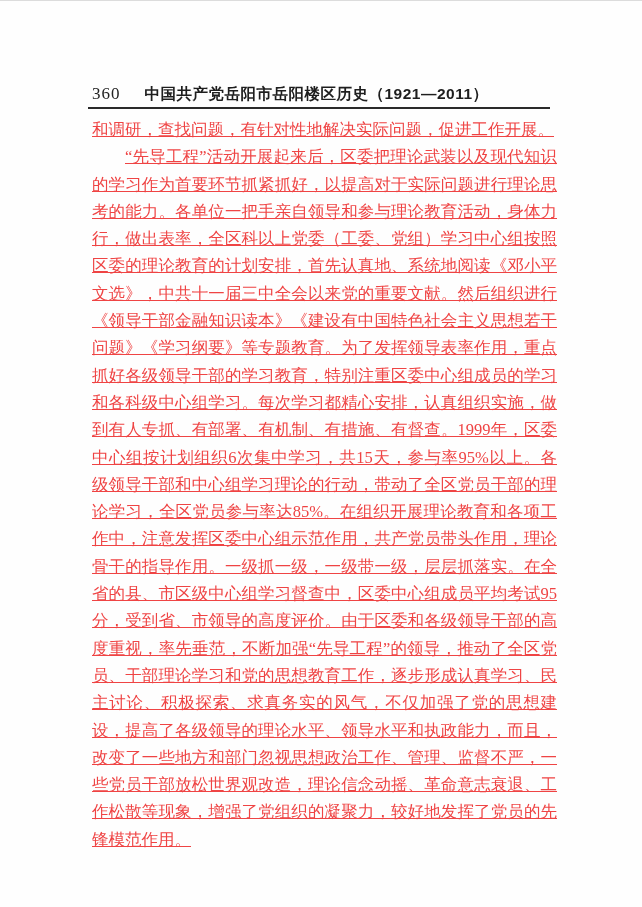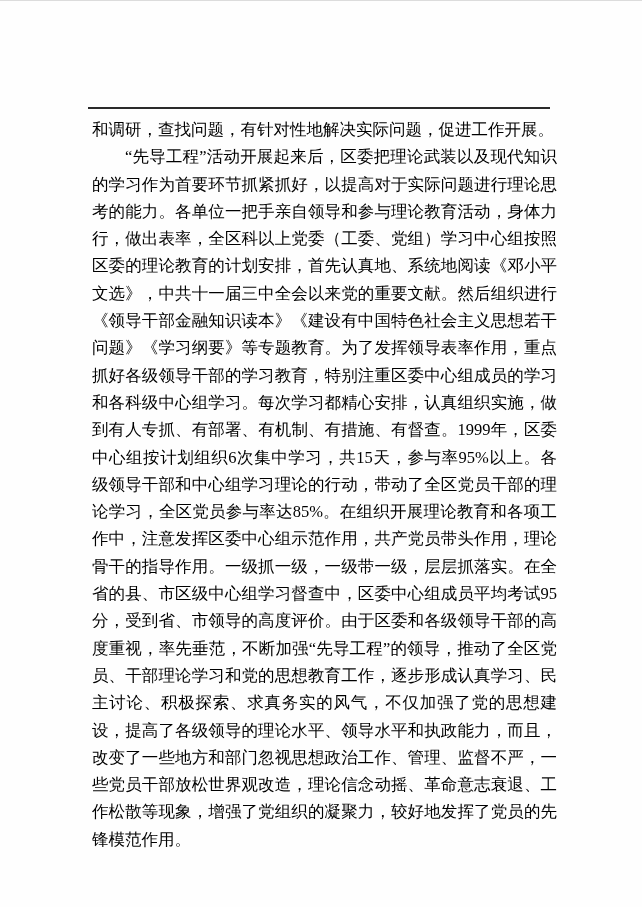--- a/index.html
+++ b/index.html
@@ -56,36 +56,41 @@
     background: #2a2a2a;
   }
   .body-text {
     position: absolute;
     top: 116px;
     left: 92px;
     width: 465px;
     font-size: 16.5px;
     line-height: 27.3px;
     text-align: justify;
-    color: #000000;
+    color: #ef4444;
+    text-decoration: underline;
   }
   .body-text p {
     margin: 0;
     padding: 0;
   }
   .body-text p.indent {
     text-indent: 2em;
   }
 </style>
 </head>
 <body>
 
 <div class="page">
   <div class="page-top-edge"></div>
 
+  <div class="running-header">
+    <span class="page-number">360</span>
+    <span class="running-title">中国共产党岳阳市岳阳楼区历史（1921—2011）</span>
+  </div>
 
   <div class="header-rule"></div>
 
   <div class="body-text">
     <p>和调研，查找问题，有针对性地解决实际问题，促进工作开展。</p>
     <p class="indent">“先导工程”活动开展起来后，区委把理论武装以及现代知识的学习作为首要环节抓紧抓好，以提高对于实际问题进行理论思考的能力。各单位一把手亲自领导和参与理论教育活动，身体力行，做出表率，全区科以上党委（工委、党组）学习中心组按照区委的理论教育的计划安排，首先认真地、系统地阅读《邓小平文选》，中共十一届三中全会以来党的重要文献。然后组织进行《领导干部金融知识读本》《建设有中国特色社会主义思想若干问题》《学习纲要》等专题教育。为了发挥领导表率作用，重点抓好各级领导干部的学习教育，特别注重区委中心组成员的学习和各科级中心组学习。每次学习都精心安排，认真组织实施，做到有人专抓、有部署、有机制、有措施、有督查。1999年，区委中心组按计划组织6次集中学习，共15天，参与率95%以上。各级领导干部和中心组学习理论的行动，带动了全区党员干部的理论学习，全区党员参与率达85%。在组织开展理论教育和各项工作中，注意发挥区委中心组示范作用，共产党员带头作用，理论骨干的指导作用。一级抓一级，一级带一级，层层抓落实。在全省的县、市区级中心组学习督查中，区委中心组成员平均考试95分，受到省、市领导的高度评价。由于区委和各级领导干部的高度重视，率先垂范，不断加强“先导工程”的领导，推动了全区党员、干部理论学习和党的思想教育工作，逐步形成认真学习、民主讨论、积极探索、求真务实的风气，不仅加强了党的思想建设，提高了各级领导的理论水平、领导水平和执政能力，而且，改变了一些地方和部门忽视思想政治工作、管理、监督不严，一些党员干部放松世界观改造，理论信念动摇、革命意志衰退、工作松散等现象，增强了党组织的凝聚力，较好地发挥了党员的先锋模范作用。</p>
   </div>
 </div>
 
 </body></html>

